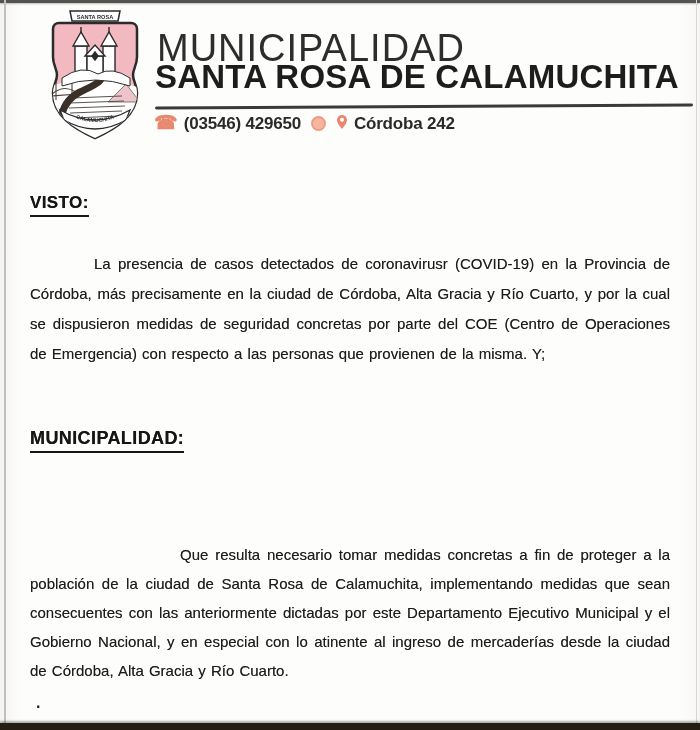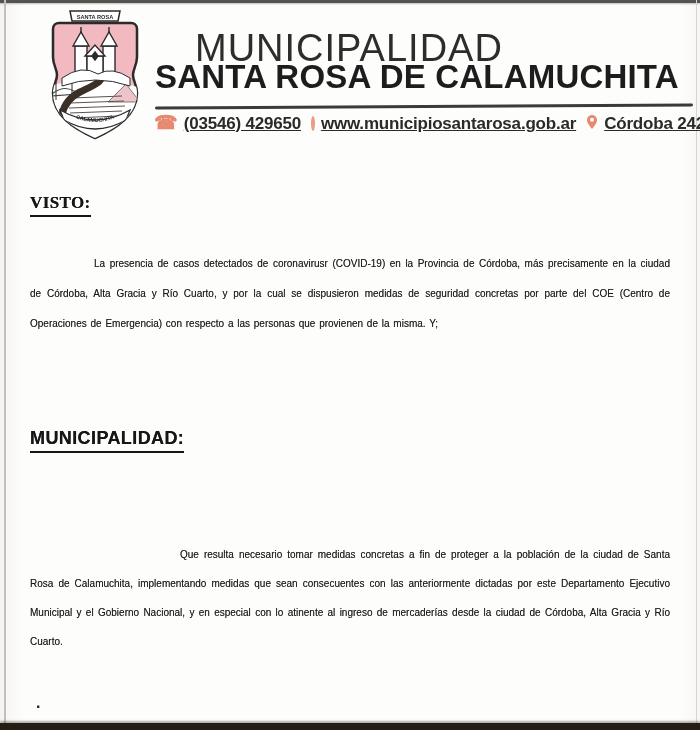--- a/index.html
+++ b/index.html
@@ -12,37 +12,37 @@
     color:#1f1f1f;
   }
   
   .edge-top    { position:absolute; left:0; top:0; width:700px; height:3px; background:#55534f; box-shadow:0 1px 2px rgba(0,0,0,.25); }
   .edge-left   { position:absolute; left:4px; top:0; width:2px; height:730px; background:#c2c0bd; }
   .edge-right  { position:absolute; right:3px; top:0; width:1px; height:730px; background:#d7d5d2; }
   .edge-bottom { position:absolute; left:0; bottom:0; width:700px; height:7px; background:#241d13; box-shadow:0 -2px 2px rgba(0,0,0,.3); }
 
   
   .crest { position:absolute; left:42px; top:8px; }
-  .t1 { position:absolute; left:157px; top:27px; font-size:38px; font-weight:400; letter-spacing:1px; color:#2d2d2d; white-space:nowrap;margin-left:38px; }
+  .t1 { position:absolute; left:157px; top:27px; font-size:38px; font-weight:400; letter-spacing:1px; color:#2d2d2d; white-space:nowrap; }
   .t2 { position:absolute; left:155px; top:58px; font-size:33px; font-weight:700; letter-spacing:0.2px; color:#1d1d1d; white-space:nowrap; }
   .hdr-rule { position:absolute; left:155px; top:105px; width:538px; height:3px; background:#3b3a38; transform:rotate(-0.3deg); border-radius:2px; }
   .contact { position:absolute; left:154px; top:113px; width:540px; display:flex; align-items:center; gap:6px; font-size:17px; font-weight:700; color:#2a2a2a; white-space:nowrap; }
-  .contact .txt { letter-spacing:-0.2px;text-decoration:underline; }
+  .contact .txt { letter-spacing:-0.2px; }
   .phone-ic { font-size:19px; line-height:1; color:#e8886e; transform:translateY(-1px); }
   .globe-ic { display:inline-block; width:15px; height:15px; border-radius:50%; background:#f6b59f; border:2px solid #ed9b82; margin-left:4px; }
   .pin-ic { display:inline-block; margin-left:4px; transform:translateY(1px); }
 
   
   .h-sec { position:absolute; left:30px; font-weight:700; letter-spacing:0.4px; color:#161616; text-shadow:0 0 0.5px #333; }
   .h-sec span { display:inline-block; border-bottom:2.5px solid #161616; padding-bottom:2px; }
-  .h-visto { top:193px; font-size:17px;font-family:Liberation Serif, serif; }
+  .h-visto { top:193px; font-size:17px; }
   .h-consid { top:428px; font-size:18px; }
   .para {
     position:absolute; left:30px; width:640px;
-    font-size:10px; line-height:30px; text-align:justify;
+    font-size:15px; line-height:30px; text-align:justify;
     color:#1c1c1c; text-shadow:0 0 0.5px rgba(20,20,20,.55);
     word-spacing:1px;
   }
   .p1 { top:249px; text-indent:64px; }
   .p2 { top:479px; text-indent:130px; }
   .p3 { top:540px; text-indent:150px; line-height:29px; }
   .stray { position:absolute; left:36px; top:694px; font-size:16px; font-weight:700; color:#1c1c1c; }
 </style>
 </head>
 <body>
@@ -112,21 +112,20 @@
   </svg>
 
   <div class="t1">MUNICIPALIDAD</div>
   <div class="t2">SANTA ROSA DE CALAMUCHITA</div>
   <div class="hdr-rule"></div>
 
   <div class="contact">
     <span class="phone-ic">☎</span>
     <span class="txt">(03546) 429650</span>
     <span class="globe-ic"></span>
-    <span class="txt">www.municipiosantarosa.gob.ar</span>
     <span class="pin-ic">
       <svg width="12" height="16" viewBox="0 0 12 16">
         <path d="M6,1 C3.2,1 1,3.2 1,6 C1,9.5 6,15 6,15 C6,15 11,9.5 11,6 C11,3.2 8.8,1 6,1 Z" fill="#e8886e"></path>
         <circle cx="6" cy="5.8" r="2" fill="#ffffff"></circle>
       </svg>
     </span>
     <span class="txt">Córdoba 242</span>
   </div>
 
   <div class="h-sec h-visto">

